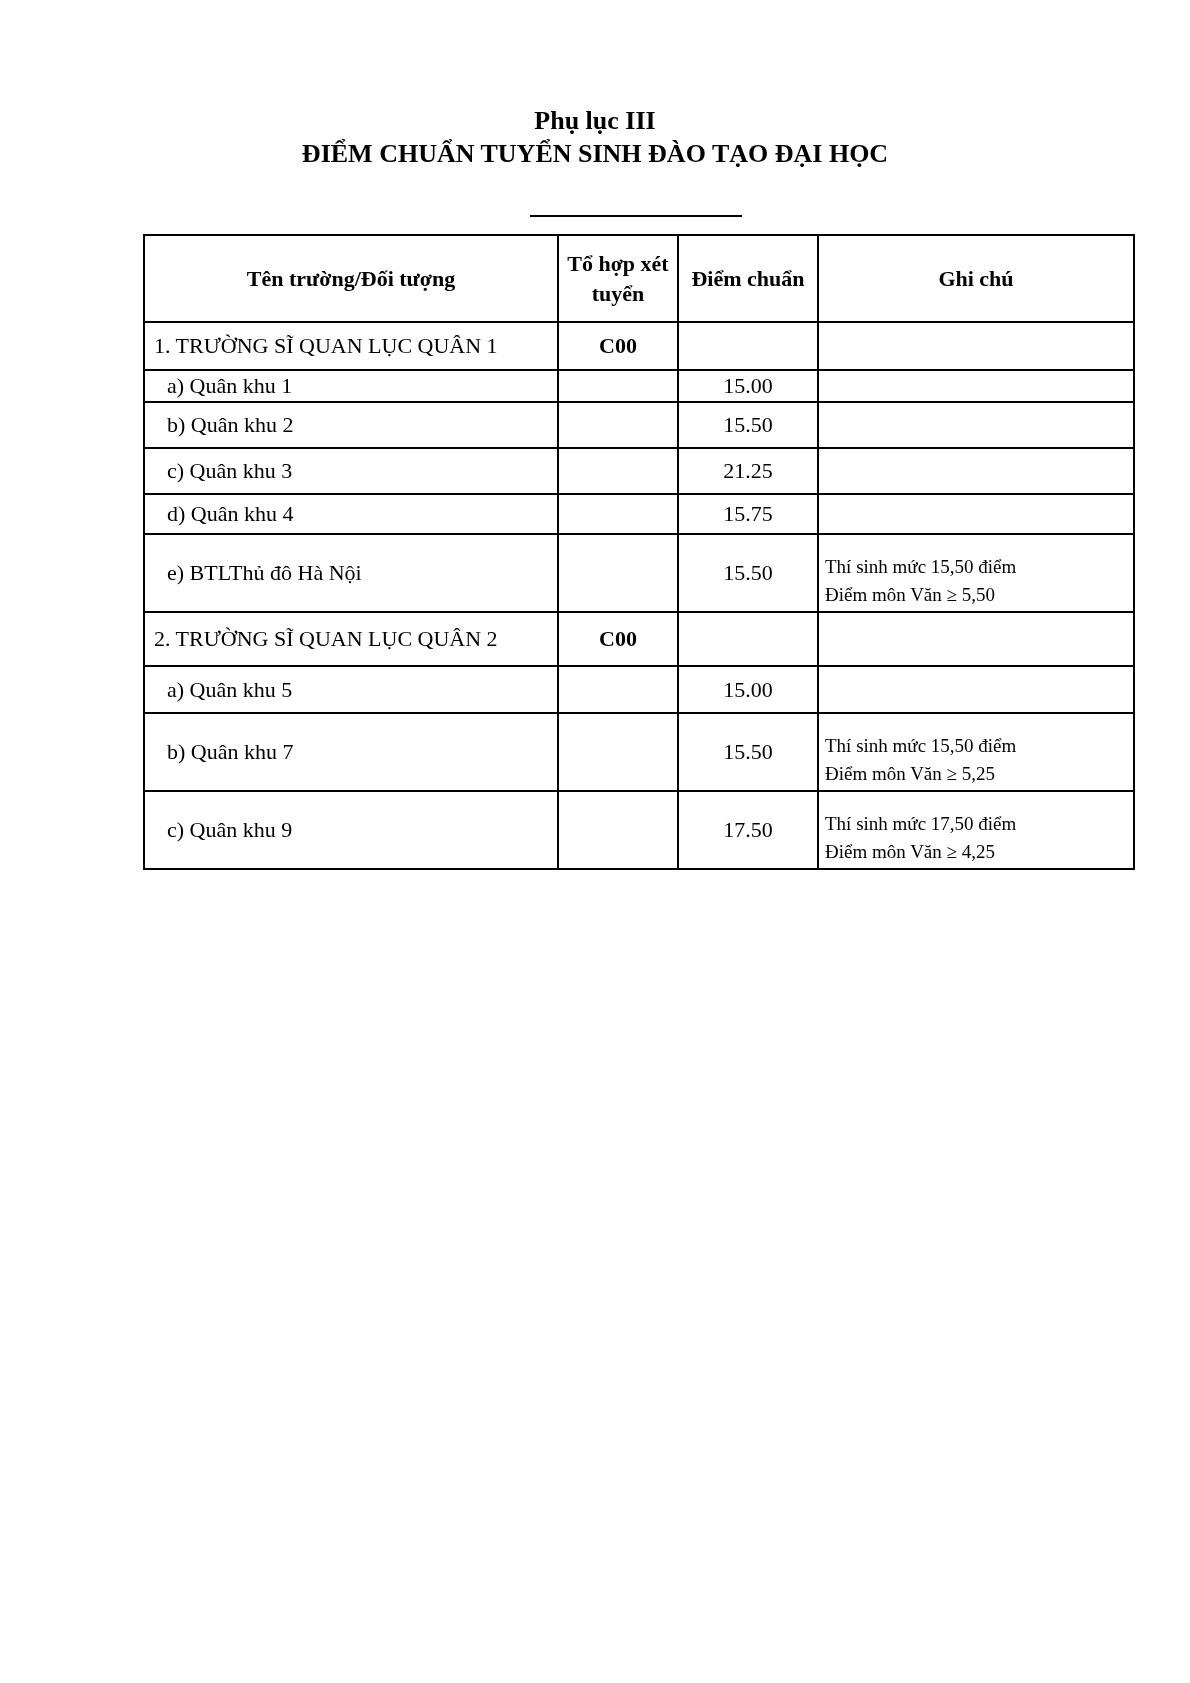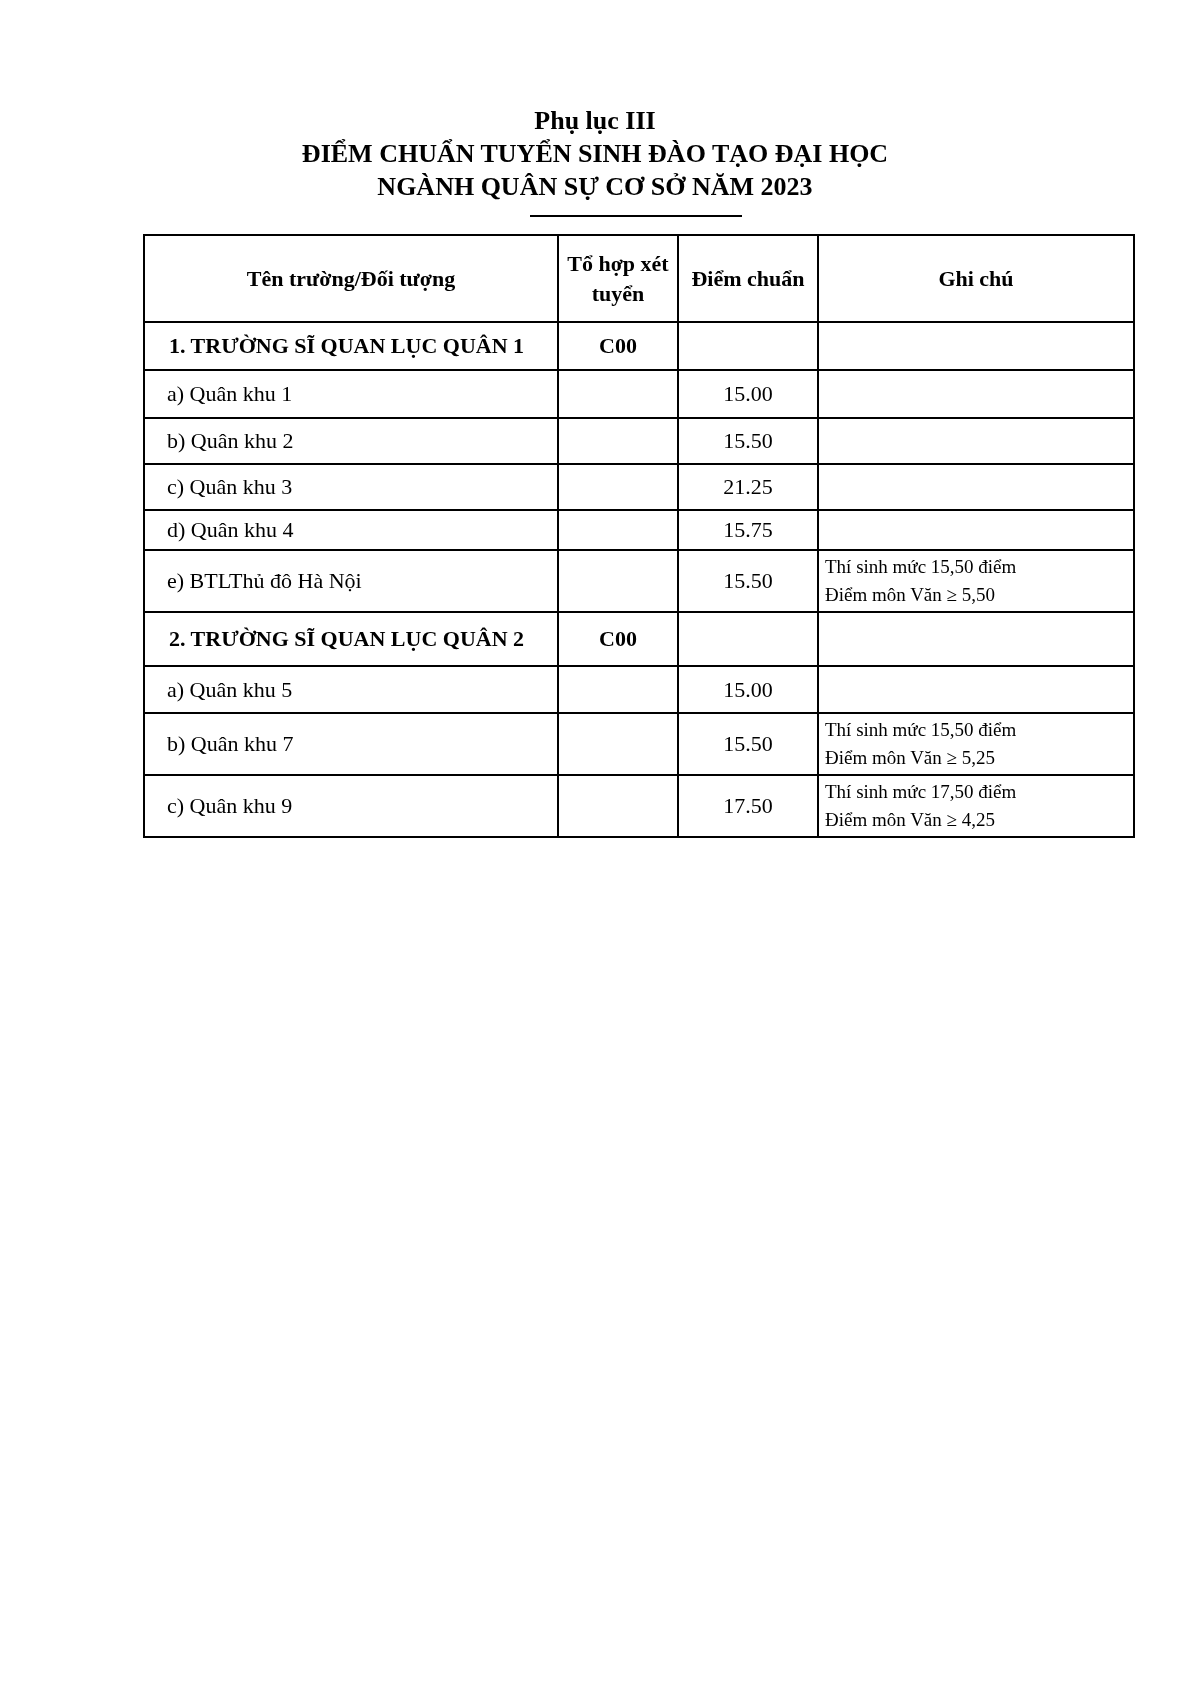--- a/index.html
+++ b/index.html
@@ -51,46 +51,45 @@
     text-align: center;
     line-height: 1.35;
     padding: 2px 8px;
   }
   .score-table td.c-name {
     text-align: left;
     padding-left: 22px;
     padding-right: 6px;
   }
   .score-table tr.section td.c-name {
-    font-weight: bold;
-    padding-left: 24px;
+    font-weight: normal;
+    padding-left: 9px;
   }
   .score-table td.c-combo {
     text-align: center;
     font-weight: bold;
   }
   .score-table td.c-score {
     text-align: center;
   }
   .score-table td.c-note {
     text-align: left;
-    padding: 2px 4px 2px 6px;
+    padding: 18px 4px 2px 6px;
     font-size: 19px;
     line-height: 28px;
   }
 </style>
 </head>
 <body>
 
 <div class="page">
 
   <div class="title-block">
     <div>Phụ lục III</div>
     <div>ĐIỂM CHUẨN TUYỂN SINH ĐÀO TẠO ĐẠI HỌC</div>
-    <div>NGÀNH QUÂN SỰ CƠ SỞ NĂM 2023</div>
   </div>
   <div class="title-underline"></div>
 
   <table class="score-table">
     <colgroup>
       <col style="width:414px">
       <col style="width:120px">
       <col style="width:140px">
       <col style="width:316px">
     </colgroup>
@@ -105,21 +104,21 @@
     <tbody>
       <tr class="section" style="height:48px">
         <td class="c-name">1. TRƯỜNG SĨ QUAN LỤC QUÂN 1</td>
         <td class="c-combo">C00</td>
         <td class="c-score"></td>
         <td class="c-note">
           <div></div>
           <div></div>
         </td>
       </tr>
-      <tr class="data" style="height:48px">
+      <tr class="data" style="height:32px">
         <td class="c-name">a) Quân khu 1</td>
         <td class="c-combo"></td>
         <td class="c-score">15.00</td>
         <td class="c-note">
           <div></div>
           <div></div>
         </td>
       </tr>
       <tr class="data" style="height:46px">
         <td class="c-name">b) Quân khu 2</td>

